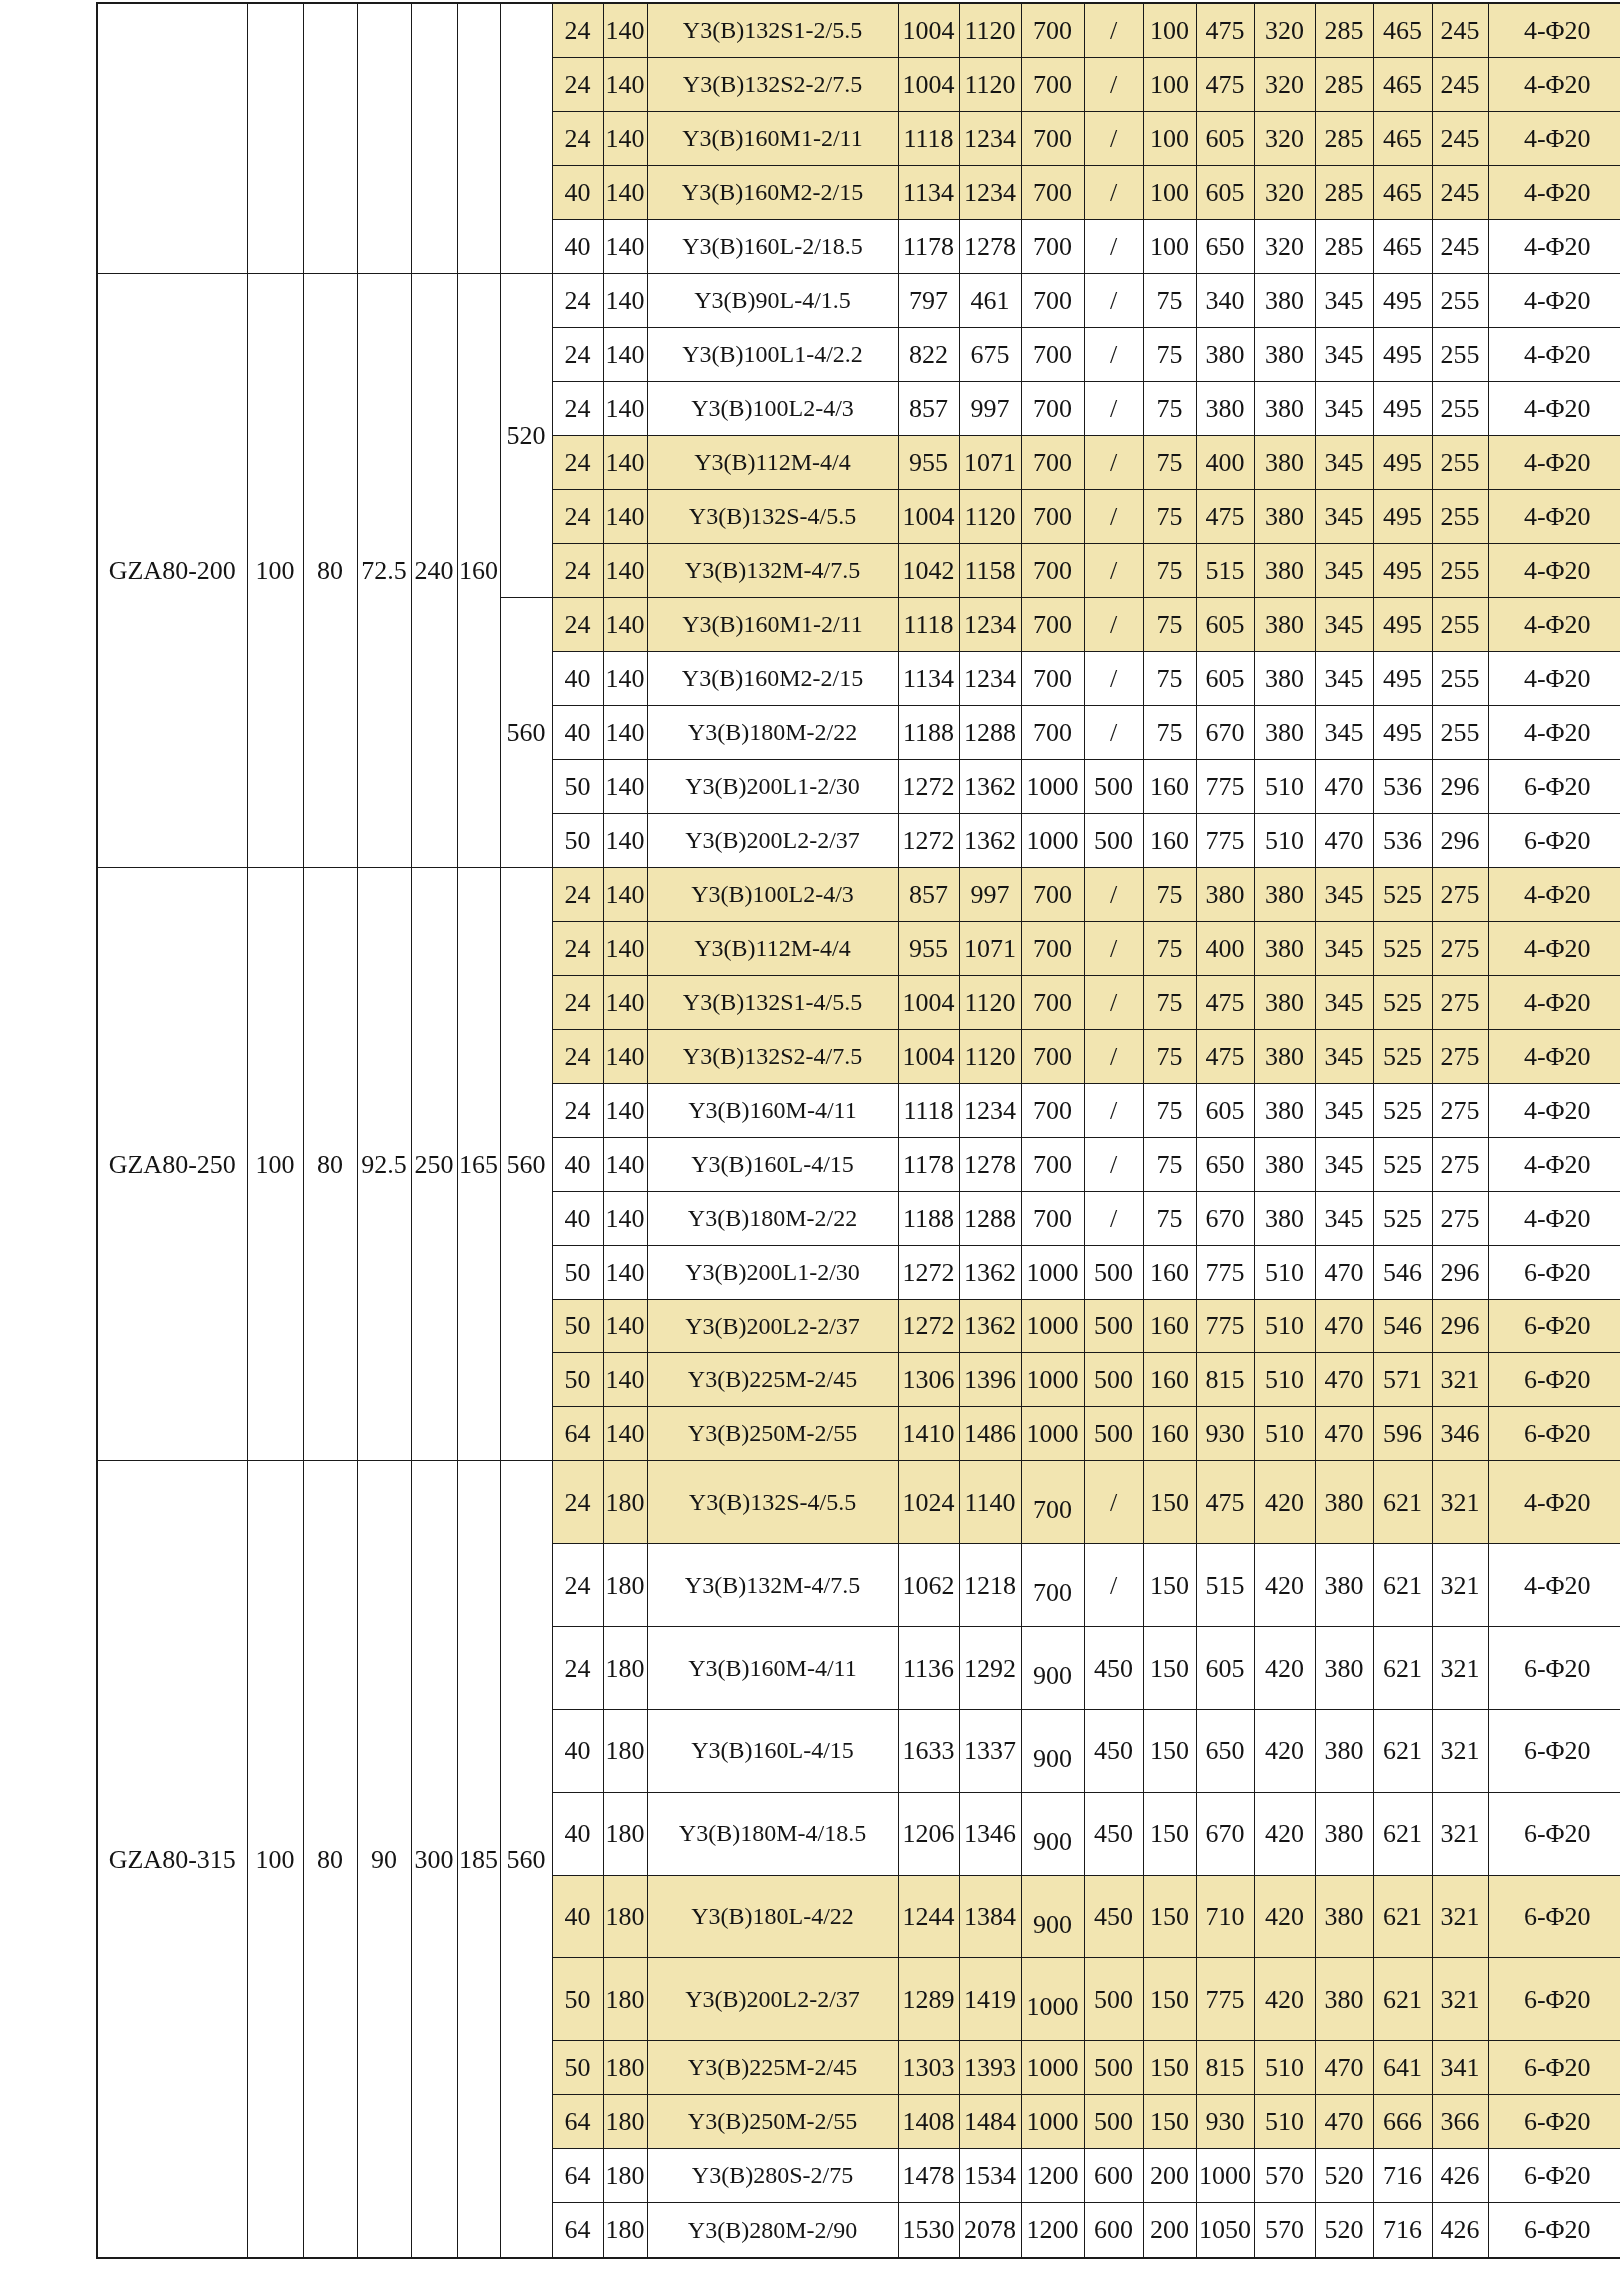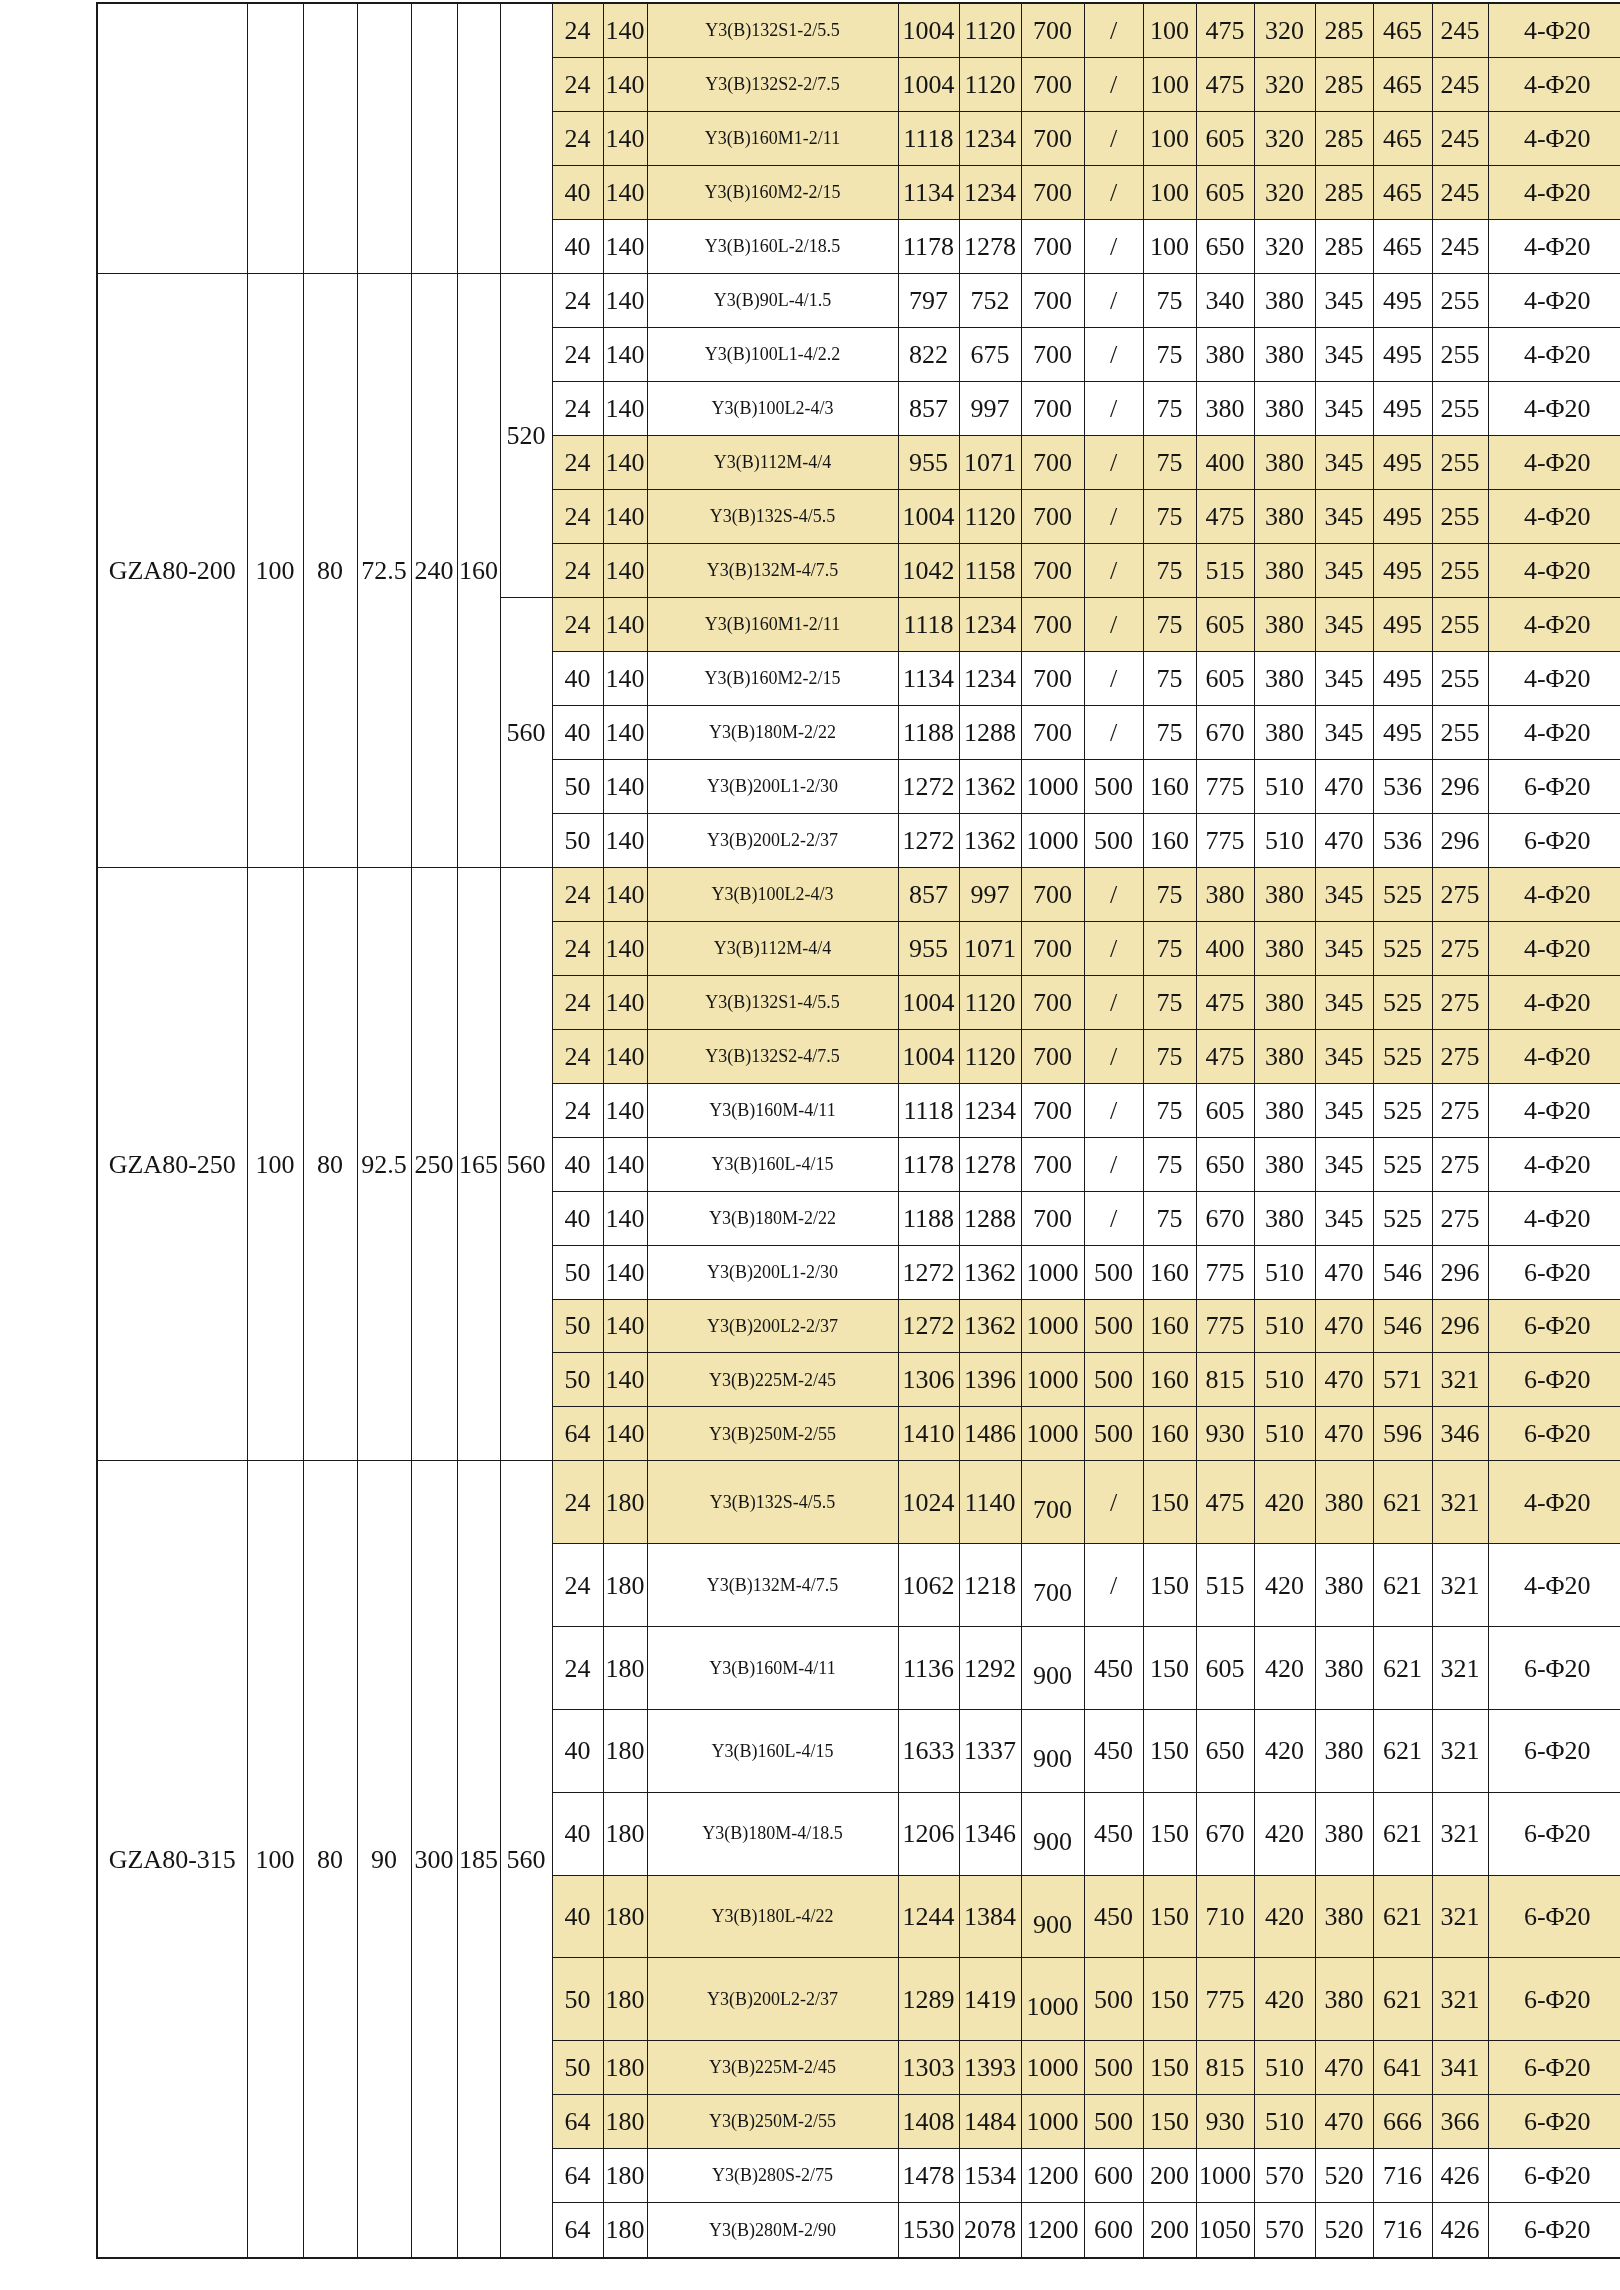--- a/index.html
+++ b/index.html
@@ -14,21 +14,21 @@
     margin-left:44px;
   }
   td{
     border:1.8px solid var(--border,#1a1a1a);
     text-align:center;vertical-align:middle;
     font-size:26px;line-height:1.04;padding:0;overflow:hidden;
     white-space:nowrap;
   }
   td.hl{background:var(--hl,#F2E5B1)}
   td.shift{padding-top:15px}
-  td.motor{font-size:18px}
+  td.motor{font-size:24px}
 </style>
 </head>
 <body style="background: rgb(255, 255, 255); color: rgb(20, 20, 20);">
 
 <table class="spec">
   <colgroup>
     <col style="width:150px">
       <col style="width:56px">
       <col style="width:54px">
     <col style="width:54px">
@@ -143,21 +143,21 @@
         <td rowspan="11">100</td>
         <td rowspan="11">80</td>
         <td rowspan="11">72.5</td>
         <td rowspan="11">240</td>
         <td rowspan="11">160</td>
         <td rowspan="6">520</td>
         <td>24</td>
         <td>140</td>
         <td class="motor">Y3(B)90L-4/1.5</td>
         <td>797</td>
-        <td>752</td>
+        <td>461</td>
         <td>700</td>
         <td>/</td>
         <td>75</td>
         <td>340</td>
         <td>380</td>
         <td>345</td>
         <td>495</td>
         <td>255</td>
         <td>4-Φ20</td>
       </tr>

